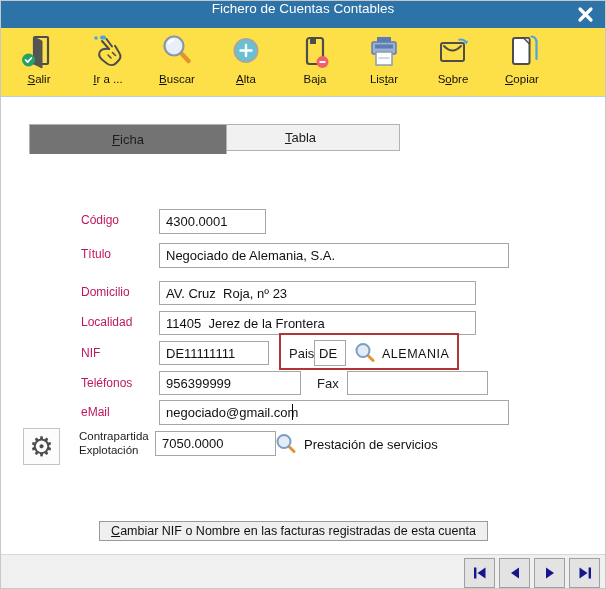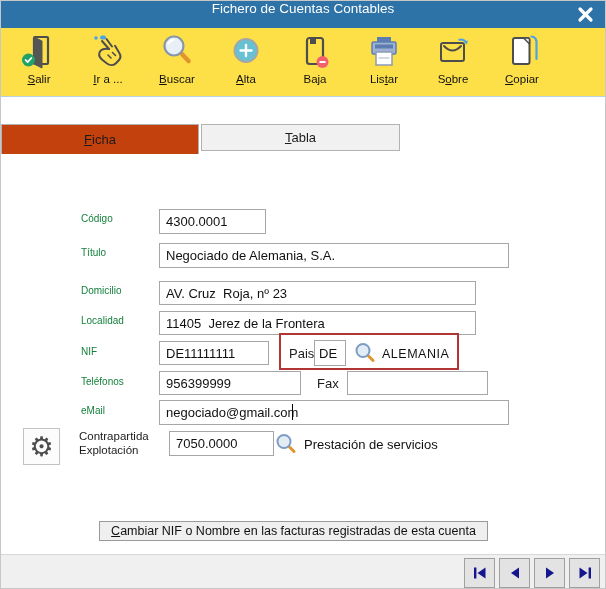--- a/index.html
+++ b/index.html
@@ -15,27 +15,27 @@
   
   .toolbar { position:absolute; left:0; top:27px; width:100%; height:69px; background:#fde047; border-bottom:1px solid #b9d0e0; display:flex; align-items:flex-start; padding:2px 0 0 5px; }
   .tool { width:66px; margin-right:3px; display:flex; flex-direction:column; align-items:center; cursor:pointer; }
   .tool .ticon { width:42px; height:42px; display:flex; align-items:center; justify-content:center; }
   .tool .tlabel { font-size:11.5px; margin-top:1px; color:#111; }
   .ukey { text-decoration:underline; }
 
   
   .tabstrip { position:absolute; left:0; top:123px; width:100%; height:30px; }
   .tab { position:absolute; top:0; height:27px; background:#f1f1f1; border:1px solid #b2b2b2; display:flex; align-items:center; justify-content:center; font-size:13px; cursor:pointer; }
-  .tab.active { background:#c2410c; border-bottom:none; height:30px; z-index:2; }
+  .tab.active { background:#737373; border-bottom:none; height:30px; z-index:2;margin-left:28px; }
   .tab-ficha { left:0; width:198px; }
   .tab-tabla { left:200px; width:199px; }
   .tab-saldos { left:401px; width:205px; }
 
   
-  .flabel { position:absolute; left:80px; font-size:10px; color:#15803d; }
+  .flabel { position:absolute; left:80px; font-size:12px; color:#be185d; }
   .tbox { position:absolute; border:1px solid #a6a6a6; background:#fff; font-size:13px; font-family:"Liberation Sans", sans-serif; color:#111; padding:0 6px; outline:none; }
   .inline-label { position:absolute; font-size:13px; color:#1c1c1c; }
   .red-box { position:absolute; left:278px; top:332px; width:180px; height:37px; border:2px solid #b23535; }
   .mini-mag { position:absolute; cursor:pointer; }
   .country-text { position:absolute; left:381px; top:346px; font-size:12.5px; letter-spacing:0.5px; color:#111; }
   .caret { position:absolute; left:291px; top:403px; width:1px; height:16px; background:#000; }
 
   .gear-btn { position:absolute; left:22px; top:427px; width:37px; height:37px; border:1px solid #c3c3c3; background:#fcfcfc; display:flex; align-items:center; justify-content:center; cursor:pointer; }
   .gear-glyph { font-family:"DejaVu Sans", sans-serif; font-size:27px; color:#4d4d4d; line-height:1; }
   .contra-label { position:absolute; left:78px; top:428px; font-size:11.5px; line-height:14px; color:#1c1c1c; }
@@ -204,21 +204,21 @@
   <input class="tbox" style="left: 158px; top: 399px; width: 350px; height: 25px;" value="negociado@gmail.com">
   <div class="caret"></div>
 
   <div class="gear-btn">
     <span class="gear-glyph">⚙</span>
   </div>
   <div class="contra-label">
     <div>Contrapartida</div>
     <div>Explotación</div>
   </div>
-  <input class="tbox" style="left: 168px; top: 430px; width: 105px; height: 25px;" value="7050.0000">
+  <input class="tbox" style="left: 154px; top: 430px; width: 121px; height: 25px;" value="7050.0000">
   <span class="mini-mag" style="left:273px; top:431px">
     <svg width="24" height="24" viewBox="0 0 24 24">
       <line x1="14.5" y1="14" x2="20" y2="19.5" stroke="#e2952f" stroke-width="3" stroke-linecap="round"></line>
       <circle cx="10" cy="9.5" r="6.5" fill="#e2ecf5" stroke="#7d9cc4" stroke-width="2"></circle>
     </svg>
   </span>
   <span class="contra-desc">Prestación de servicios</span>
 
   <div class="cambiar-btn">
     <span><span class="ukey">C</span><span>ambiar NIF o Nombre en las facturas registradas de esta cuenta</span></span>

